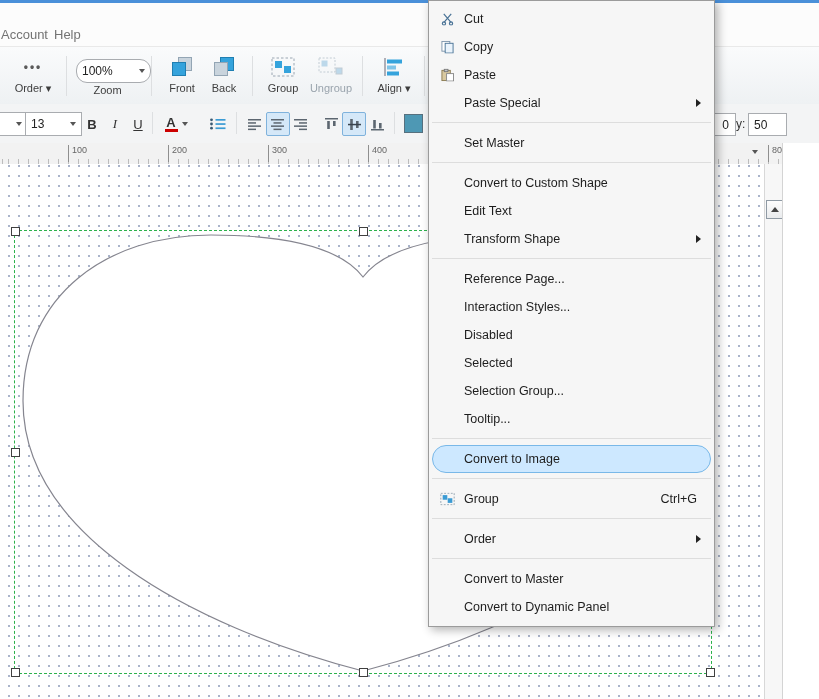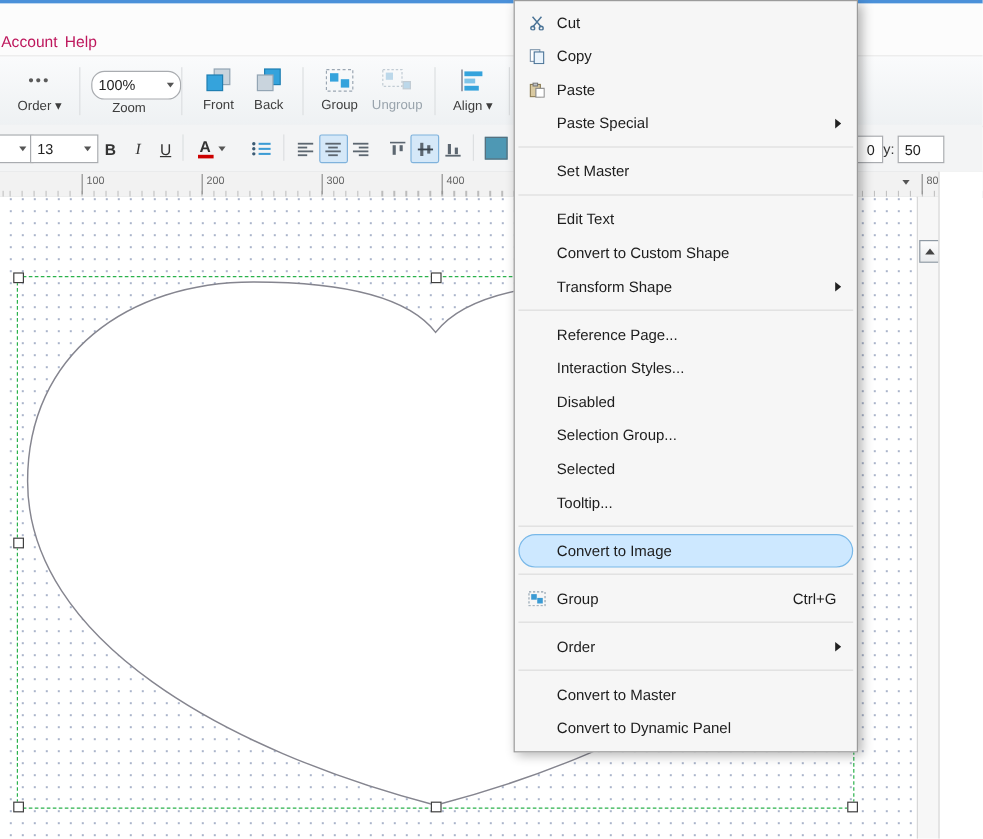--- a/index.html
+++ b/index.html
@@ -1,21 +1,21 @@
 <!DOCTYPE html>
 <html><head>
 <meta charset="utf-8">
 <style>
   html,body{margin:0;padding:0;}
   body{width:819px;height:699px;position:relative;overflow:hidden;background:#fff;font-family:"Liberation Sans",sans-serif;-webkit-font-smoothing:antialiased;}
   .abs{position:absolute;}
   
   #topstrip{left:0;top:0;width:100%;height:3px;background:#4a90d9;}
   #menubar{left:0;top:3px;width:100%;height:43px;background:#fcfcfc;}
-  .mitem{position:absolute;top:24px;font-size:13px;color:#be185d;cursor:default;}
+  .mitem{position:absolute;top:24px;font-size:13px;color:#737373;cursor:default;}
   
   #tb1{left:0;top:46px;width:100%;height:58px;background:linear-gradient(#fafbfc,#eef1f3);border-top:1px solid #e9e9e9;border-bottom:1px solid #d4d7d9;}
   .tbtn{position:absolute;top:6px;height:46px;text-align:center;color:#3d3d3d;font-size:11px;cursor:default;}
   .tbtn .ic{height:28px;display:flex;align-items:center;justify-content:center;}
   .tbtn .lb{margin-top:1px;white-space:nowrap;}
   .tbtn.disabled{color:#9aa4ad;}
   .tsep{position:absolute;top:9px;height:40px;width:1px;background:#dddfe1;}
   .combo{position:absolute;background:#fff;border:1px solid #a9acb0;display:flex;align-items:center;font-size:12px;color:#222;padding:0 5px;}
   .combo .arr{margin-left:auto;}
   .tri-down{display:inline-block;width:0;height:0;border-left:3.5px solid transparent;border-right:3.5px solid transparent;border-top:4px solid #555;}
@@ -289,45 +289,45 @@
     <span class="csub"></span>
   </div>
   <div class="csep"></div>
 
   <div class="ci">
     <span>Set Master</span>
   </div>
   <div class="csep"></div>
 
   <div class="ci">
+    <span>Convert to Custom Shape</span>
+  </div>
+  <div class="ci">
     <span>Edit Text</span>
-  </div>
-  <div class="ci">
-    <span>Convert to Custom Shape</span>
   </div>
   <div class="ci">
     <span>Transform Shape</span>
     <span class="csub"></span>
   </div>
   <div class="csep"></div>
 
   <div class="ci">
     <span>Reference Page...</span>
   </div>
   <div class="ci">
     <span>Interaction Styles...</span>
   </div>
   <div class="ci">
     <span>Disabled</span>
   </div>
   <div class="ci">
+    <span>Selected</span>
+  </div>
+  <div class="ci">
     <span>Selection Group...</span>
-  </div>
-  <div class="ci">
-    <span>Selected</span>
   </div>
   <div class="ci">
     <span>Tooltip...</span>
   </div>
   <div class="csep"></div>
 
   <div class="ci hl">
     <span>Convert to Image</span>
   </div>
   <div class="csep"></div>

